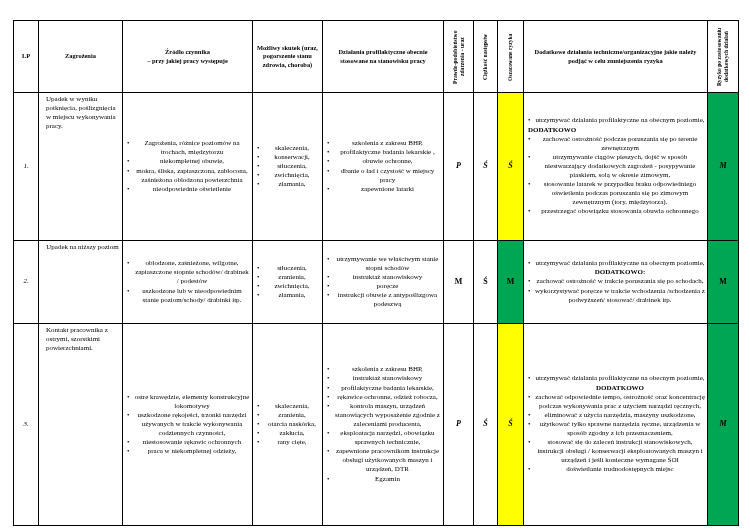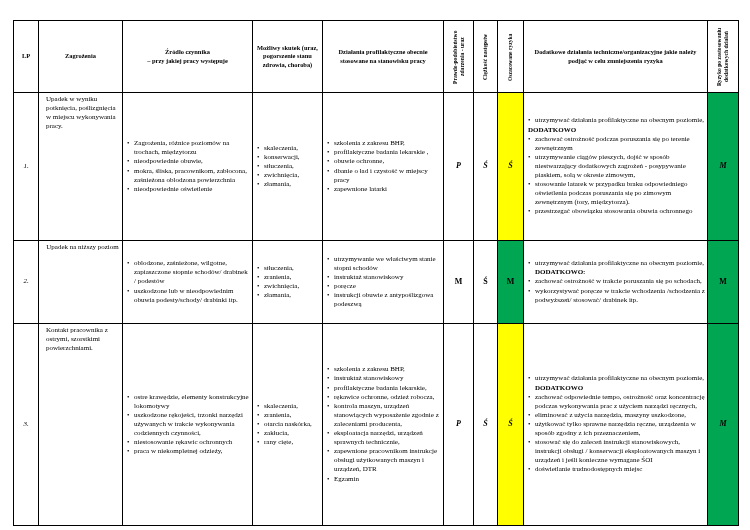--- a/index.html
+++ b/index.html
@@ -22,23 +22,23 @@
   .vert .vtxt { writing-mode: vertical-rl; transform: rotate(180deg); height: 64px;
                 text-align: center; font-size: 5.6px; line-height: 1.25; font-weight: bold; }
 
   .c-lp { display: flex; align-items: center; justify-content: center; font-style: italic; font-size: 7px; }
   .c-hazard { display: flex; padding: 2px 3px 2px 7px; }
   .c-list { display: flex; flex-direction: column; justify-content: center; padding: 2px 2px 2px 4px; }
   .c-rate { display: flex; align-items: center; justify-content: center; font-weight: bold; font-size: 8px; }
 
   .li { display: flex; }
   .li .bullet { flex: none; width: 7px; text-align: left; }
-  .li .li-text { flex: 1; }
+  .li .li-text { flex: 1; text-align: center; }
   .li.plain { display: block; font-weight: bold; }
-  .li.plain.indent { padding-left: 7px; }
+  .li.plain.indent { padding-left: 7px; text-align: center; }
 </style>
 </head>
 <body>
 
 <div class="page">
   <div class="risk-table">
 
     <div class="row row-h">
       <div class="cell hcell">LP</div>
       <div class="cell hcell">Zagrożenia</div>
@@ -58,25 +58,25 @@
       <div class="cell c-hazard">
           <div>Upadek w wyniku potknięcia, poślizgnięcia w miejscu wykonywania pracy.</div>
         </div>
       <div class="cell c-list">
           <div class="li">
             <span class="bullet">•</span>
             <span class="li-text">Zagrożenia, różnice poziomów na trochach, międzytorzu</span>
           </div>
           <div class="li">
             <span class="bullet">•</span>
-            <span class="li-text">nieodpowiednie obuwie,</span>
-          </div>
-          <div class="li">
-            <span class="bullet">•</span>
-            <span class="li-text">mokra, śliska, pracownikom, zabłocona, zaśnieżona oblodzona powierzchnia</span>
+            <span class="li-text">niekompletnej obuwie,</span>
+          </div>
+          <div class="li">
+            <span class="bullet">•</span>
+            <span class="li-text">mokra, śliska, zapiaszczona, zabłocona, zaśnieżona oblodzona powierzchnia</span>
           </div>
           <div class="li">
             <span class="bullet">•</span>
             <span class="li-text">nieodpowiednie oświetlenie</span>
           </div>
         </div>
       <div class="cell c-list">
           <div class="li">
             <span class="bullet">•</span>
             <span class="li-text">skaleczenia,</span>
@@ -154,21 +154,21 @@
       <div class="cell c-hazard">
           <div style="text-align:center;width:100%">Upadek na niższy poziom</div>
         </div>
       <div class="cell c-list">
           <div class="li">
             <span class="bullet">•</span>
             <span class="li-text">oblodzone, zaśnieżone, wilgotne, zapiaszczone stopnie schodów/ drabinek / podestów</span>
           </div>
           <div class="li">
             <span class="bullet">•</span>
-            <span class="li-text">uszkodzone lub w nieodpowiednim obuwia podesty/schody/ drabinki itp.</span>
+            <span class="li-text">uszkodzone lub w nieodpowiednim stanie poziom/schody/ drabinki itp.</span>
           </div>
         </div>
       <div class="cell c-list">
           <div class="li">
             <span class="bullet">•</span>
             <span class="li-text">stłuczenia,</span>
           </div>
           <div class="li">
             <span class="bullet">•</span>
             <span class="li-text">zranienia,</span>
@@ -282,21 +282,21 @@
           <div class="li">
             <span class="bullet">•</span>
             <span class="li-text">rękawice ochronne, odzież robocza,</span>
           </div>
           <div class="li">
             <span class="bullet">•</span>
             <span class="li-text">kontrola maszyn, urządzeń stanowiących wyposażenie zgodnie z zaleceniami producenta,</span>
           </div>
           <div class="li">
             <span class="bullet">•</span>
-            <span class="li-text">eksploatacja narzędzi, urządzeń sprawnych technicznie,</span>
+            <span class="li-text">eksploatacja narzędzi, obowiązku sprawnych technicznie,</span>
           </div>
           <div class="li">
             <span class="bullet">•</span>
             <span class="li-text">zapewnione pracownikom instrukcje obsługi użytkowanych maszyn i urządzeń, DTR</span>
           </div>
           <div class="li">
             <span class="bullet">•</span>
             <span class="li-text">Egzamin</span>
           </div>
         </div>

